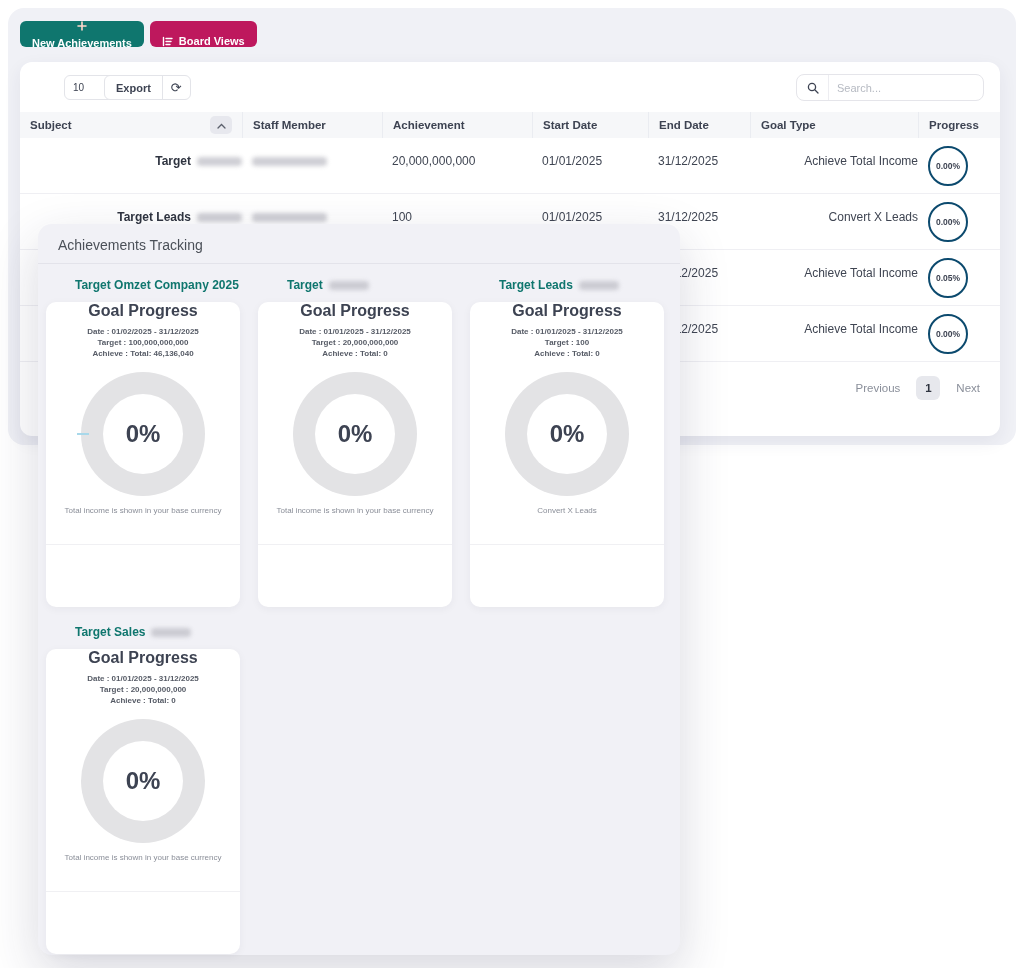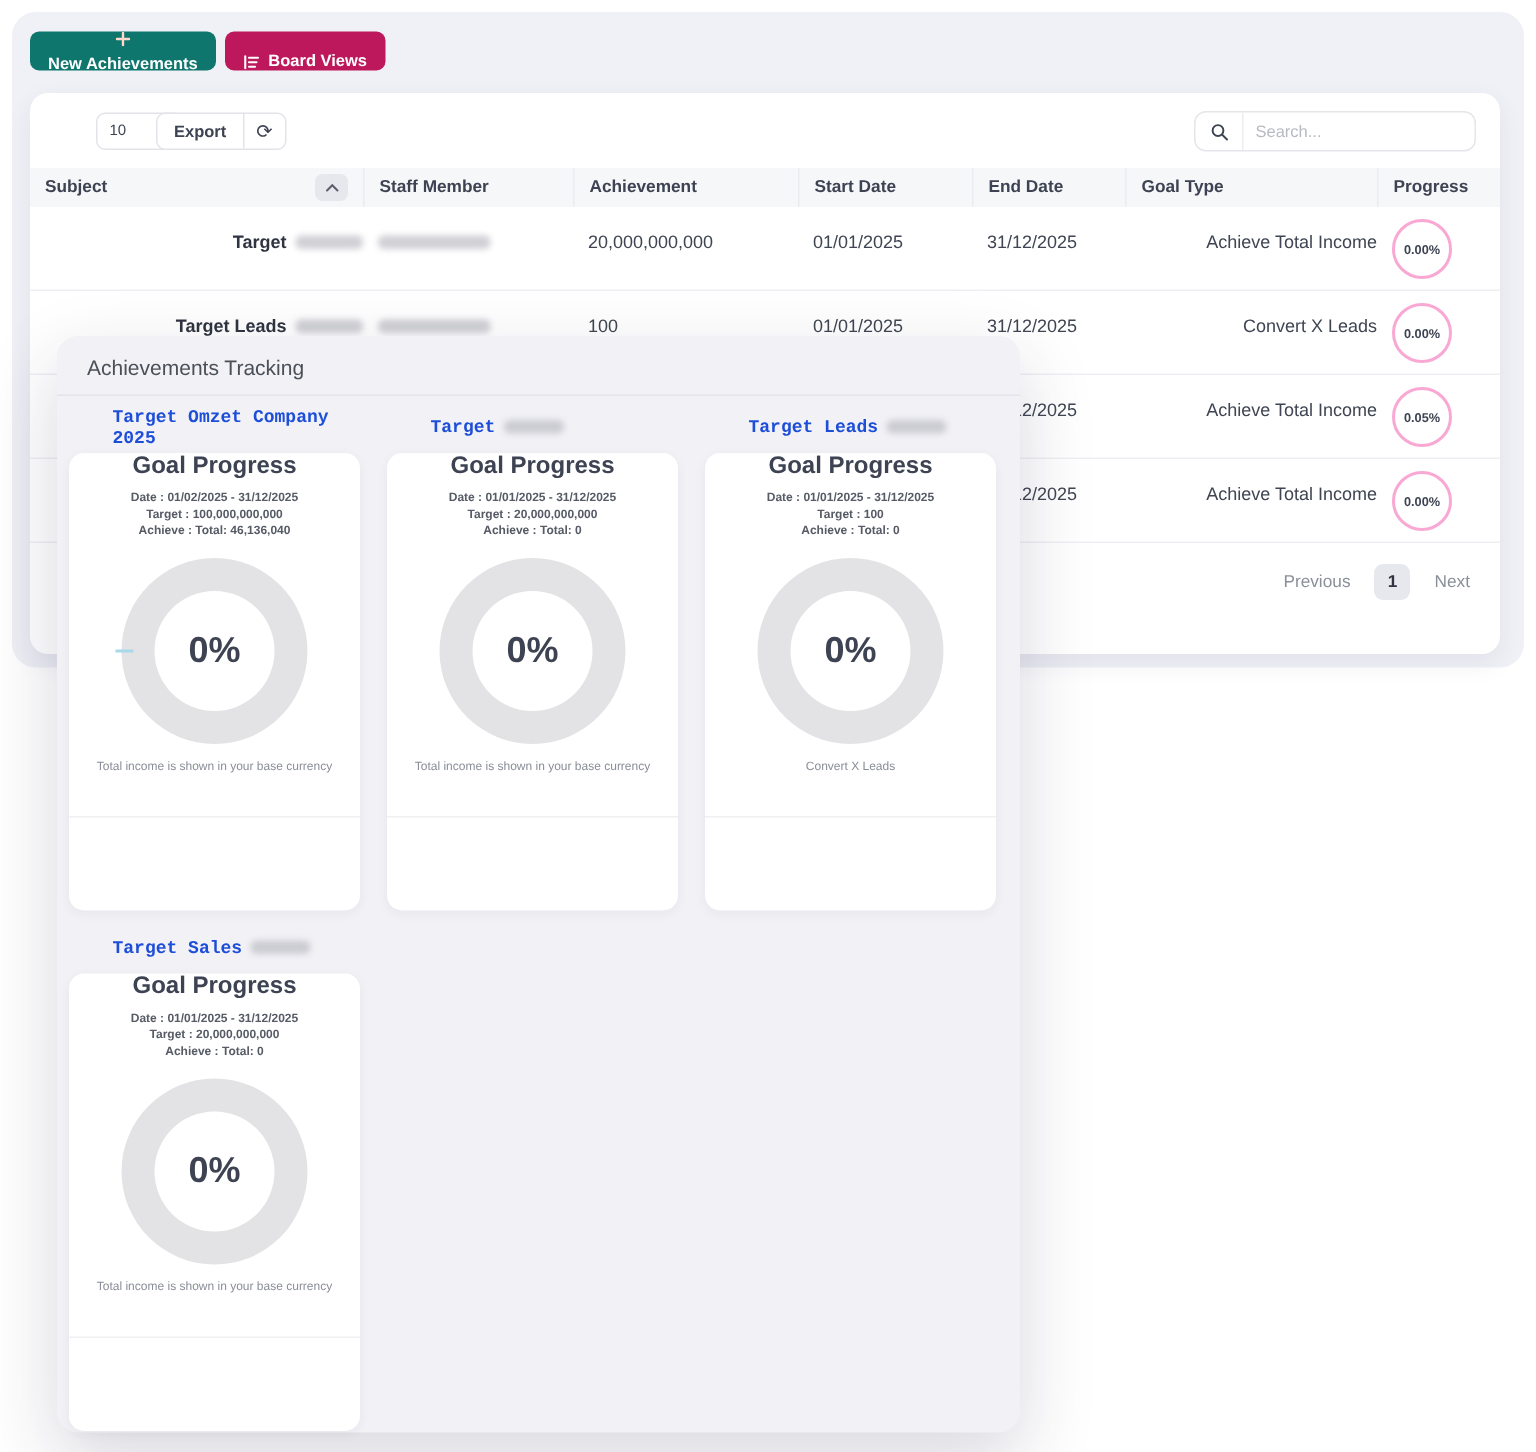--- a/index.html
+++ b/index.html
@@ -33,35 +33,35 @@
   .th, .td { padding-left:10px; }
   .th { border-left:1px solid #eaecf1; height:100%; display:flex; align-items:center; }
   .th:first-child { border-left:none; }
   .c-subject{width:222px;text-align:right;} .c-staff{width:140px;} .c-ach{width:150px;} .c-start{width:116px;} .c-end{width:102px;} .c-goal{width:168px;text-align:right;} .c-prog{width:82px;text-align:right;}
   .th.c-subject { justify-content:space-between; padding-right:10px; }
   .sort-chip { width:22px; height:18px; background:#e7e8ee; border-radius:5px; display:flex; align-items:center; justify-content:center; cursor:pointer; }
   .trow { display:flex; height:56px; border-bottom:1px solid #efeff3; font-size:12px; color:#3f4552; }
   .td { padding-top:16px; }
   .td.bold { font-weight:bold; color:#2f3440; }
   .td.c-prog { padding-top:8px; }
-  .prog-circle { width:40px; height:40px; border:2px solid #f9a8d4; border-radius:50%; background:#fff; display:flex; align-items:center; justify-content:center; font-size:8.5px; font-weight:bold; color:#3d4352; }
+  .prog-circle { width:40px; height:40px; border:2px solid #0c4a6e; border-radius:50%; background:#fff; display:flex; align-items:center; justify-content:center; font-size:8.5px; font-weight:bold; color:#3d4352; }
   .redact { display:inline-block; height:9px; background:#bfbfc7; border-radius:4px; filter:blur(2px); opacity:.75; vertical-align:middle; margin-left:6px; }
   .redact.w45{width:45px;} .redact.w75{width:75px; margin-left:0;} .redact.w40{width:40px;}
 
   .pagination { display:flex; justify-content:flex-end; align-items:center; gap:16px; padding:14px 20px 0 0; font-size:11.5px; color:#8a8f9a; }
   .page-box { width:24px; height:24px; background:#e7e8ed; border-radius:6px; display:flex; align-items:center; justify-content:center; color:#2f3440; font-weight:bold; cursor:pointer; }
   .page-link { cursor:pointer; }
 
   
   .overlay { position:absolute; left:38px; top:224px; width:642px; height:731px; background:#f1f1f6; border-radius:14px; box-shadow:0 18px 50px rgba(40,40,80,.18); }
   .ov-title { padding:13px 20px 10px; font-size:14px; color:#4b5058; }
   .ov-divider { height:1px; background:#e3e3ea; }
   .card-grid { display:grid; grid-template-columns:repeat(3,194px); column-gap:18px; row-gap:8px; padding:4px 16px 0 8px; }
   .goal-block { width:194px; }
-  .goal-head { display:flex; align-items:center; gap:7px; height:34px; font-size:12px; font-weight:bold; color:#1d4ed8;font-family:Liberation Mono, monospace; }
+  .goal-head { display:flex; align-items:center; gap:7px; height:34px; font-size:12px; font-weight:bold; color:#0f766e; }
   .avatar { width:22px; height:22px; border-radius:50%; overflow:hidden; flex:none; }
   .avatar .ava-fill { width:100%; height:100%; }
   .ava-logo { background:conic-gradient(from 150deg, #2b2f3a 0deg 120deg, #c96a4f 120deg 170deg, #b95f7a 170deg 215deg, #7a86b8 215deg 270deg, #e8e8ee 270deg 360deg); }
   .ava-person { background:linear-gradient(180deg,#ddd3c6 0%, #b9a590 48%, #3f3831 100%); filter:blur(1.5px); }
   .goal-card { background:#fff; border-radius:10px; height:305px; box-shadow:0 2px 8px rgba(30,30,60,.05); position:relative; text-align:center; }
   .gp-title { font-size:16px; font-weight:bold; color:#3d4352; }
   .gp-lines { margin-top:6px; font-size:8px; font-weight:bold; color:#565b66; line-height:11px; }
   .donut { width:124px; height:124px; border-radius:50%; background:#e3e3e5; margin:13px auto 0; position:relative; }
   .donut-hole { position:absolute; left:22px; top:22px; width:80px; height:80px; background:#fff; border-radius:50%; display:flex; align-items:center; justify-content:center; font-size:24px; font-weight:bold; color:#3d4352; }
   .donut-tick { position:absolute; left:-4px; top:61px; width:12px; height:2px; background:#a8d8ea; }

